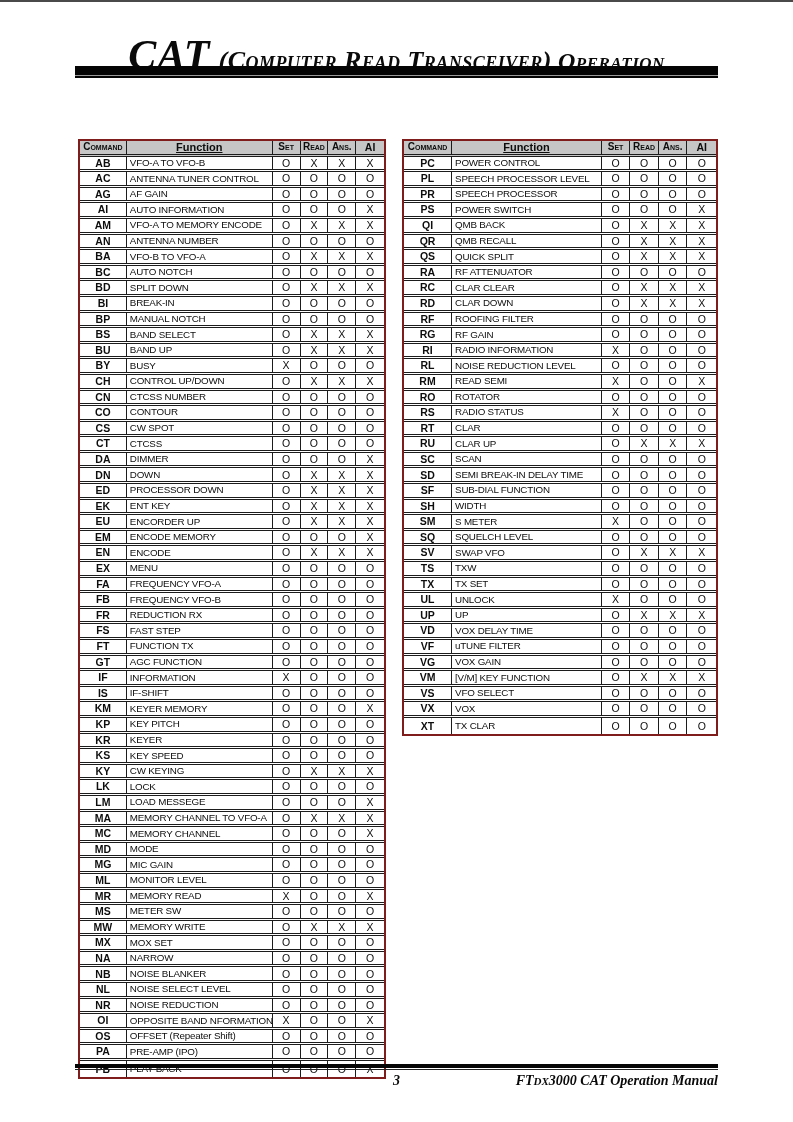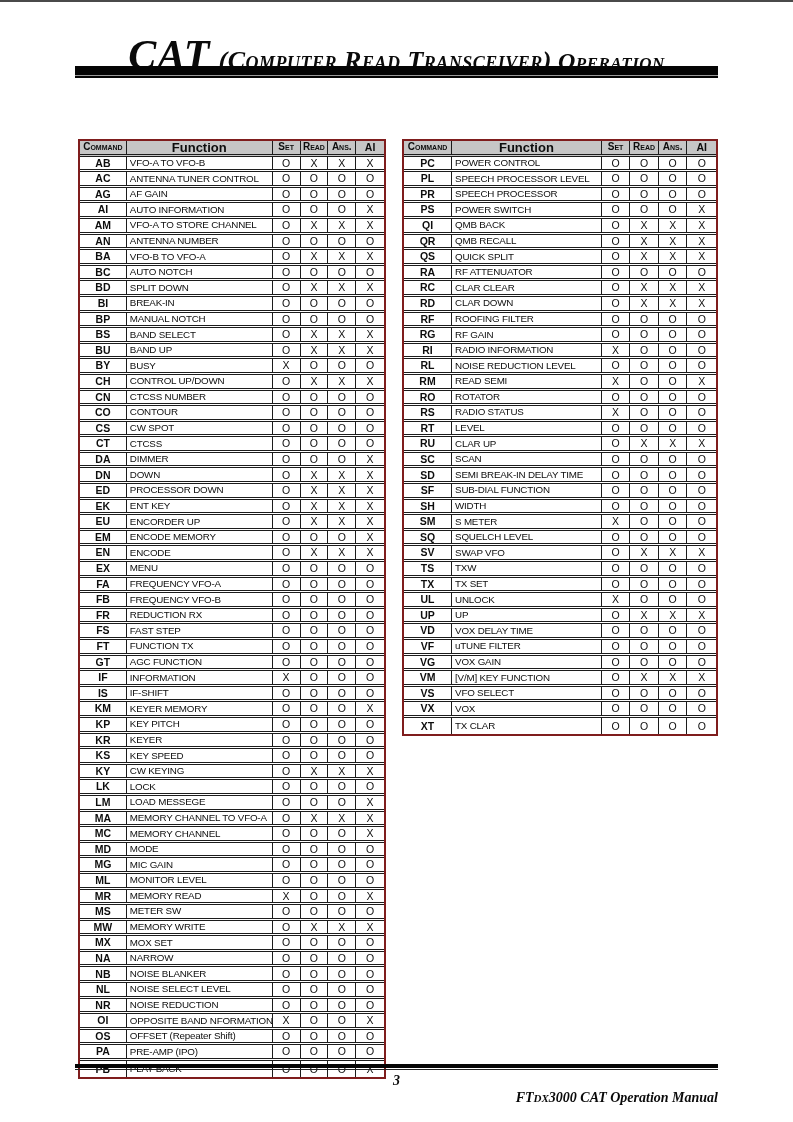--- a/index.html
+++ b/index.html
@@ -39,32 +39,32 @@
 
   .cell {
     box-sizing:border-box; display:flex; align-items:center; justify-content:center;
     border-right:1px solid #1c1c1c; overflow:hidden; white-space:nowrap; line-height:1;
   }
   .cmd { width:15.4%; font-weight:bold; font-size:10.5px; }
   .fn  { width:48%;  justify-content:flex-start; padding-left:3px; font-size:9.8px; letter-spacing:-0.2px; }
   .mk  { width:9.15%; font-size:10.5px; }
   .ai  { border-right:none; }
   .sc  { font-variant:small-caps; font-size:10px; }
-  .thead .fn { justify-content:center; padding-left:0; font-size:13px; letter-spacing:0; }
+  .thead .fn { justify-content:center; padding-left:0; font-size:11px; letter-spacing:0;text-decoration:underline; }
   .thead .ai { font-size:10.5px; }
 
   
   .rule-footer { position:absolute; top:1064px; left:75px; width:643px; height:4px; background:#050505; }
   .rule-footer-thin { position:absolute; top:1069px; left:75px; width:643px; height:1px; background:#222222; }
   .footer-text {
     position:absolute; top:1073px; font-family:"Liberation Serif", serif;
     font-style:italic; font-weight:bold; font-size:14px; color:#0a0a0a; white-space:nowrap;
   }
   .page-num { left:75px; width:643px; text-align:center; }
-  .manual-title { right:75px;margin-top:17px; }
+  .manual-title { right:75px; }
   .manual-title .dx { font-size:11px; }
 </style>
 </head>
 <body>
 
 <div class="page">
   <div class="top-edge"></div>
 
   <h1 class="title"><span class="t-cat">CAT</span><span class="t-paren">(Computer Read Transceiver)</span><span class="t-op">Operation</span></h1>
 
@@ -109,21 +109,21 @@
         <div class="trow">
           <div class="cell cmd">AI</div>
           <div class="cell fn">AUTO INFORMATION</div>
           <div class="cell mk">O</div>
           <div class="cell mk">O</div>
           <div class="cell mk">O</div>
           <div class="cell mk ai">X</div>
         </div>
         <div class="trow">
           <div class="cell cmd">AM</div>
-          <div class="cell fn">VFO-A TO STORE CHANNEL</div>
+          <div class="cell fn">VFO-A TO MEMORY ENCODE</div>
           <div class="cell mk">O</div>
           <div class="cell mk">X</div>
           <div class="cell mk">X</div>
           <div class="cell mk ai">X</div>
         </div>
         <div class="trow">
           <div class="cell cmd">AN</div>
           <div class="cell fn">ANTENNA NUMBER</div>
           <div class="cell mk">O</div>
           <div class="cell mk">O</div>
@@ -698,21 +698,21 @@
         <div class="trow">
           <div class="cell cmd">RS</div>
           <div class="cell fn">RADIO STATUS</div>
           <div class="cell mk">X</div>
           <div class="cell mk">O</div>
           <div class="cell mk">O</div>
           <div class="cell mk ai">O</div>
         </div>
         <div class="trow">
           <div class="cell cmd">RT</div>
-          <div class="cell fn">LEVEL</div>
+          <div class="cell fn">CLAR</div>
           <div class="cell mk">O</div>
           <div class="cell mk">O</div>
           <div class="cell mk">O</div>
           <div class="cell mk ai">O</div>
         </div>
         <div class="trow">
           <div class="cell cmd">RU</div>
           <div class="cell fn">CLAR UP</div>
           <div class="cell mk">O</div>
           <div class="cell mk">X</div>

